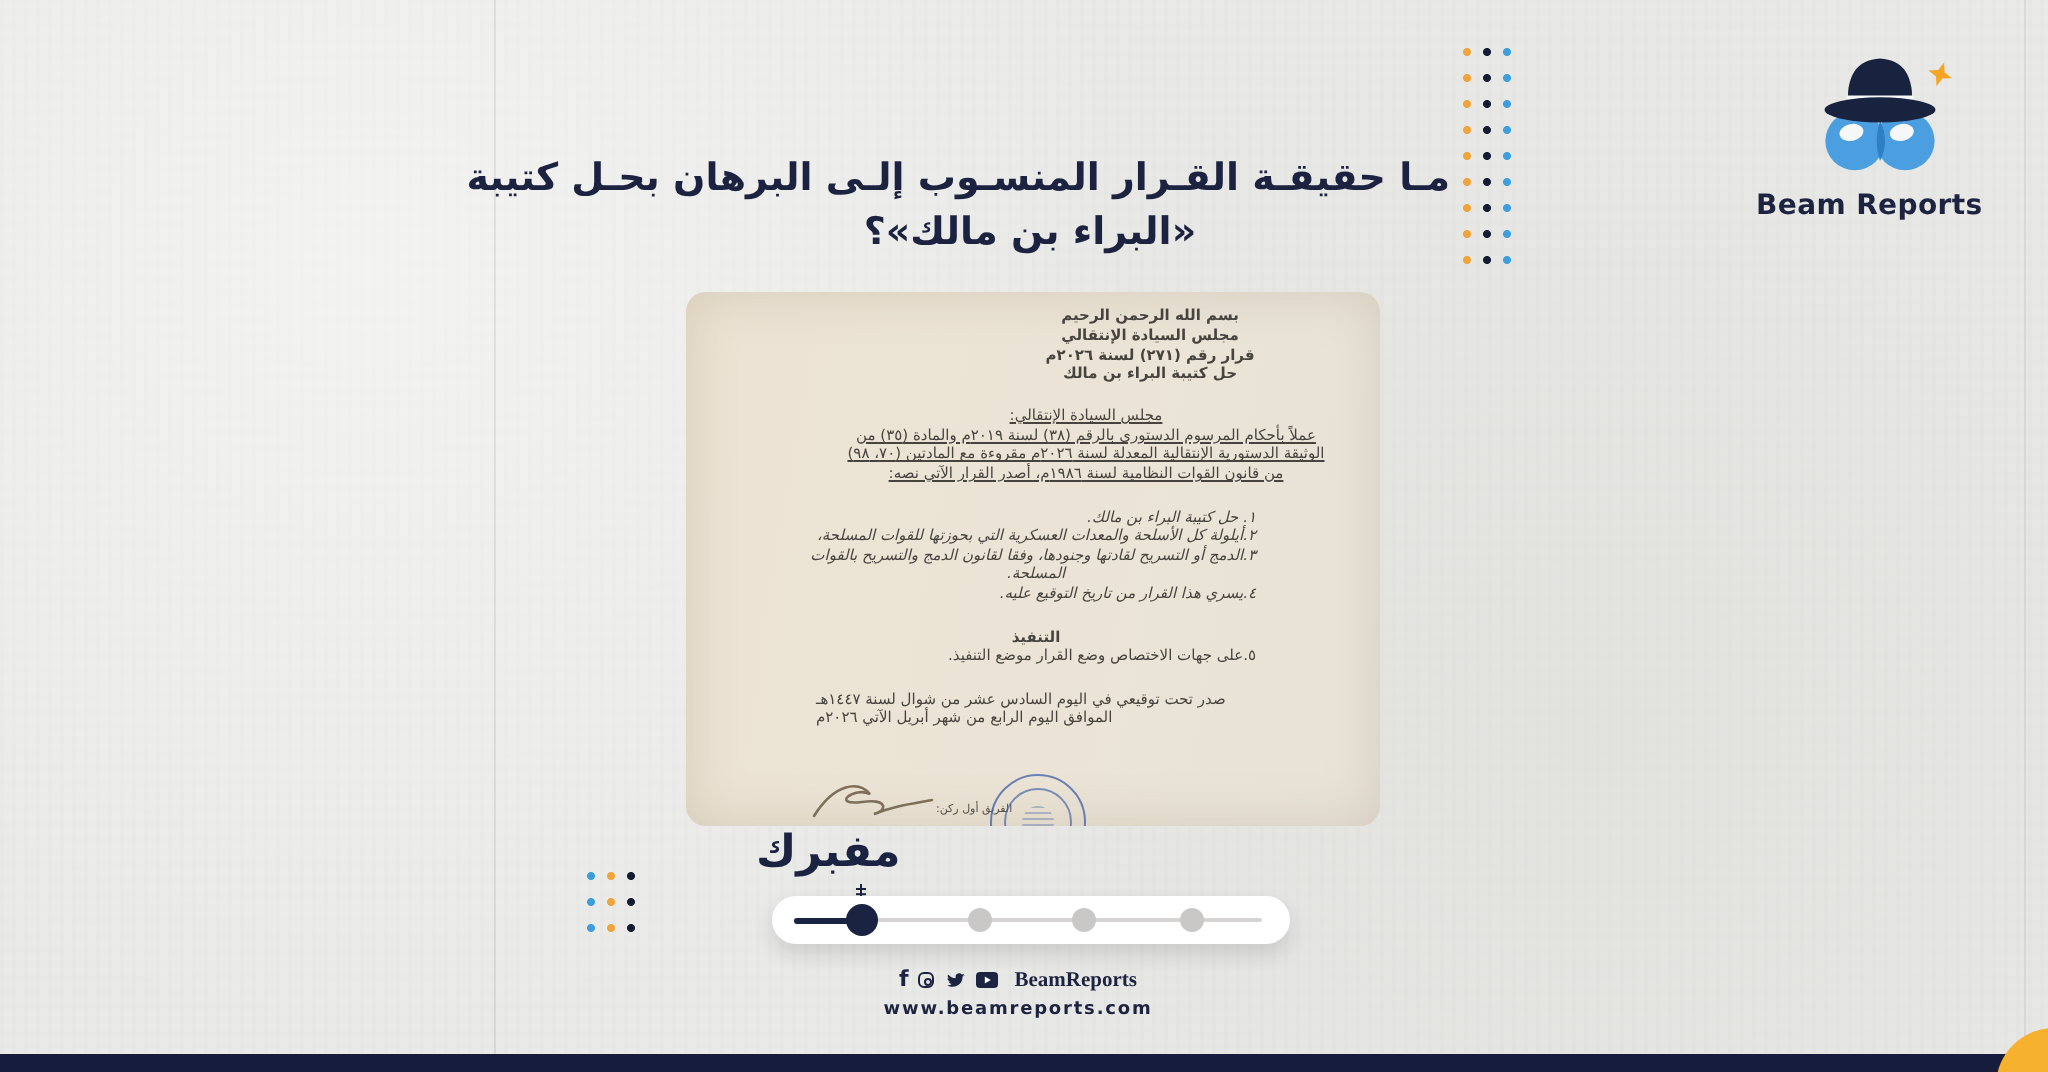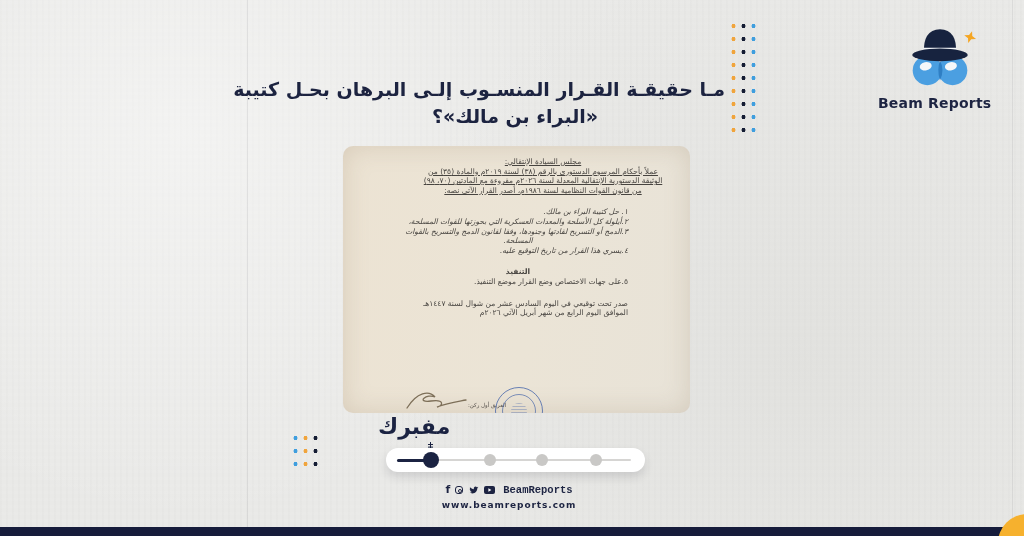--- a/index.html
+++ b/index.html
@@ -43,21 +43,21 @@
     box-shadow:inset 0 0 26px rgba(140,120,90,.22);
     direction:rtl;color:#474440;}
   .doc-line{white-space:nowrap;}
   .doc-header{margin:7px 30px 0 auto;width:170px;margin-left:147px;text-align:center;
     font-size:7.5px;line-height:9.8px;font-weight:bold;}
   .doc-preamble{margin:11px 12px 0 auto;width:270px;text-align:center;font-size:7.5px;line-height:9.6px;text-decoration:underline;}
   .doc-block{width:220px;margin:12px 62px 0 auto;font-size:7.5px;line-height:9.6px;}
   .doc-articles{text-align:right;font-style:italic;}
   .doc-exec .heading{text-align:center;font-weight:bold;}
   .doc-exec .art{text-align:right;}
-  .doc-closing{text-align:right;}
+  .doc-closing{text-align:left;}
   .sig-scribble{position:absolute;left:60px;top:242px;}
   .signatory{position:absolute;left:125px;top:256px;font-size:5.5px;color:#55504a;}
   .stamp{position:absolute;left:152px;top:241px;width:48px;height:48px;border:1.6px solid rgba(62,95,168,.75);
     border-radius:50%;box-sizing:border-box;}
   .stamp::before{content:"";position:absolute;inset:6px;border:1px solid rgba(62,95,168,.65);border-radius:50%;}
   .stamp::after{content:"";position:absolute;inset:15px;border-radius:50%;
     background:repeating-linear-gradient(0deg,rgba(62,95,168,.35) 0 1px,transparent 1px 3px);}
 
   
   .verdict-label{position:absolute;left:378px;top:414px;width:105px;text-align:left;direction:rtl;
@@ -74,21 +74,21 @@
   .sdot.active{left:37px;top:4px;width:16px;height:16px;background:#1b2342;}
   .sdot.idle{top:6px;width:12px;height:12px;background:#c9c8c6;}
   .sdot.p2{left:98px;} .sdot.p3{left:150px;} .sdot.p4{left:204px;}
 
   
   .footer{position:absolute;left:409px;top:484px;width:200px;text-align:center;color:#1d2442;}
   .social-row{display:flex;align-items:center;justify-content:center;gap:5px;height:12px;}
   .fb{font-size:11px;font-weight:bold;line-height:10px;}
   .ig{position:relative;width:8px;height:8px;border:1.3px solid #1d2442;border-radius:3px;box-sizing:border-box;}
   .ig::after{content:"";position:absolute;left:1.6px;top:1.6px;width:2.4px;height:2.4px;border:1px solid #1d2442;border-radius:50%;}
-  .handle{font-size:10.5px;font-weight:bold;margin-left:3px;font-family:Liberation Mono, monospace;}
+  .handle{font-size:10.5px;font-weight:bold;margin-left:3px;font-family:Liberation Serif, serif;}
   .website{font-size:9px;font-weight:bold;letter-spacing:.9px;margin-top:4px;}
 
   .bottom-bar{position:absolute;left:0;top:527px;width:1024px;height:9px;background:#161c3b;z-index:4;}
   .corner-circle{position:absolute;left:998px;top:514px;width:58px;height:58px;border-radius:50%;background:#f6b12e;z-index:5;}
 </style>
 </head>
 <body>
 
 <div class="canvas">
 
@@ -124,20 +124,26 @@
     </svg>
     <div class="logo-text">Beam Reports</div>
   </div>
 
   <div class="headline">
     <div>مـا حقيقـة القـرار المنسـوب إلـى البرهان بحـل كتيبة</div>
     <div>«البراء بن مالك»؟</div>
   </div>
 
   <div class="doc">
+    <div class="doc-header">
+      <div class="doc-line">بسم الله الرحمن الرحيم</div>
+      <div class="doc-line">مجلس السيادة الإنتقالي</div>
+      <div class="doc-line">قرار رقم (٢٧١) لسنة ٢٠٢٦م</div>
+      <div class="doc-line">حل كتيبة البراء بن مالك</div>
+    </div>
     <div class="doc-preamble">
       <div class="doc-line">مجلس السيادة الإنتقالي:</div>
       <div class="doc-line">عملاً بأحكام المرسوم الدستوري بالرقم (٣٨) لسنة ٢٠١٩م والمادة (٣٥) من</div>
       <div class="doc-line">الوثيقة الدستورية الإنتقالية المعدلة لسنة ٢٠٢٦م مقروءة مع المادتين (٧٠، ٩٨)</div>
       <div class="doc-line">من قانون القوات النظامية لسنة ١٩٨٦م، أصدر القرار الآتي نصه:</div>
     </div>
     <div class="doc-block doc-articles">
       <div class="doc-line">١. حل كتيبة البراء بن مالك.</div>
       <div class="doc-line">٢.أيلولة كل الأسلحة والمعدات العسكرية التي بحوزتها للقوات المسلحة،</div>
       <div class="doc-line">٣.الدمج أو التسريح لقادتها وجنودها، وفقا لقانون الدمج والتسريح بالقوات</div>

